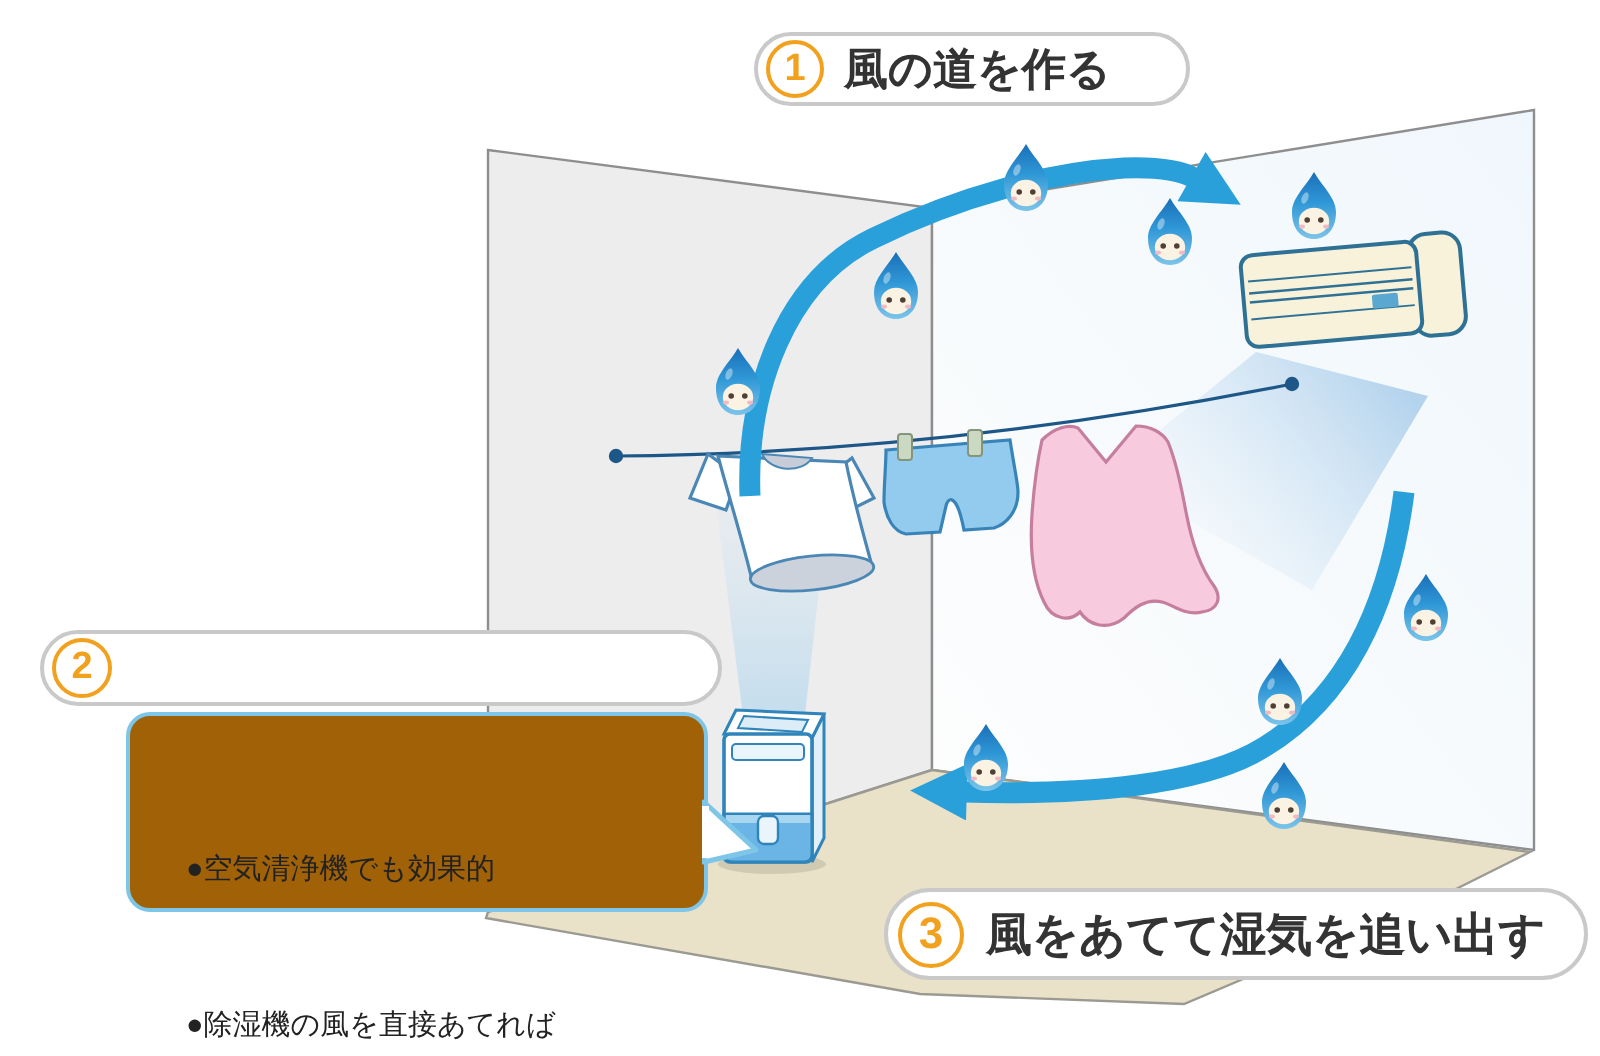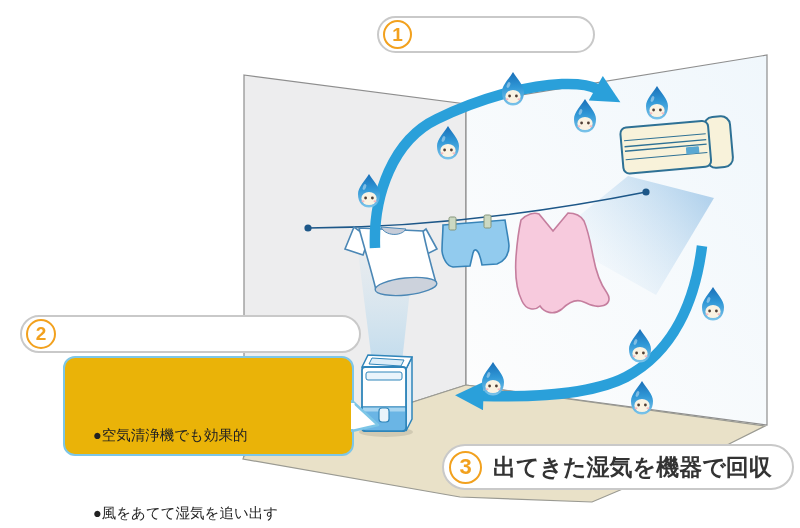--- a/index.html
+++ b/index.html
@@ -19,21 +19,21 @@
   }
   .pill1{left:377px;top:16px;width:218px;height:37px;font-size:22px;padding-left:4px;}
   .pill1 .num{width:29px;height:29px;font-size:19px;margin-right:10px;}
   .pill2{left:20px;top:315px;width:341px;height:38px;font-size:22px;padding-left:4px;}
   .pill2 .num{width:30px;height:30px;font-size:19px;margin-right:10px;}
   .pill3{left:442px;top:444px;width:352px;height:46px;font-size:23px;padding-left:5px;}
   .pill3 .num{width:33px;height:33px;font-size:22px;margin-right:11px;}
 
   .bubble{
     position:absolute;left:63px;top:356px;width:291px;height:100px;box-sizing:border-box;
-    background:#eab308;border:2.5px solid #7dc6e7;border-radius:12px;
+    background:#a16207;border:2.5px solid #7dc6e7;border-radius:12px;
     padding:12px 0 0 28px;color:#222222;font-size:14.5px;line-height:26px;white-space:pre;
   }
   .bubble-tail{position:absolute;left:351px;top:396px;}
 </style>
 </head>
 <body>
 
 <div class="stage">
 
   <svg class="scene" width="800" height="528" viewBox="0 0 800 528">
@@ -129,34 +129,35 @@
     <use href="#drop" transform="translate(448,142)"></use>
     <use href="#drop" transform="translate(369,190)"></use>
     <use href="#drop" transform="translate(713,303)"></use>
     <use href="#drop" transform="translate(640,345)"></use>
     <use href="#drop" transform="translate(642,397)"></use>
     <use href="#drop" transform="translate(493,378)"></use>
   </svg>
 
   <div class="pill pill1">
     <span class="num">1</span>
+    <span class="pill-text">風の道を作る</span>
   </div>
 
   <div class="pill pill2">
     <span class="num">2</span>
   </div>
 
   <div class="pill pill3">
     <span class="num">3</span>
-    <span class="pill-text">出てきた湿気を機器で回収</span>
+    <span class="pill-text">風をあてて湿気を追い出す</span>
   </div>
 
   <div class="bubble">
     <div>●空気清浄機でも効果的</div>
-    <div>●風をあてて湿気を追い出す</div>
+    <div>●除湿機の風を直接あてれば</div>
     
   </div>
   <svg class="bubble-tail" width="32" height="42">
     <polygon points="1,5 27,29 1,35" fill="#ffffff" stroke="#7dc6e7" stroke-width="2.5" stroke-linejoin="round"></polygon>
     <rect x="0" y="7" width="3.5" height="26" fill="#ffffff"></rect>
   </svg>
 
 </div>
 
 </body></html>

